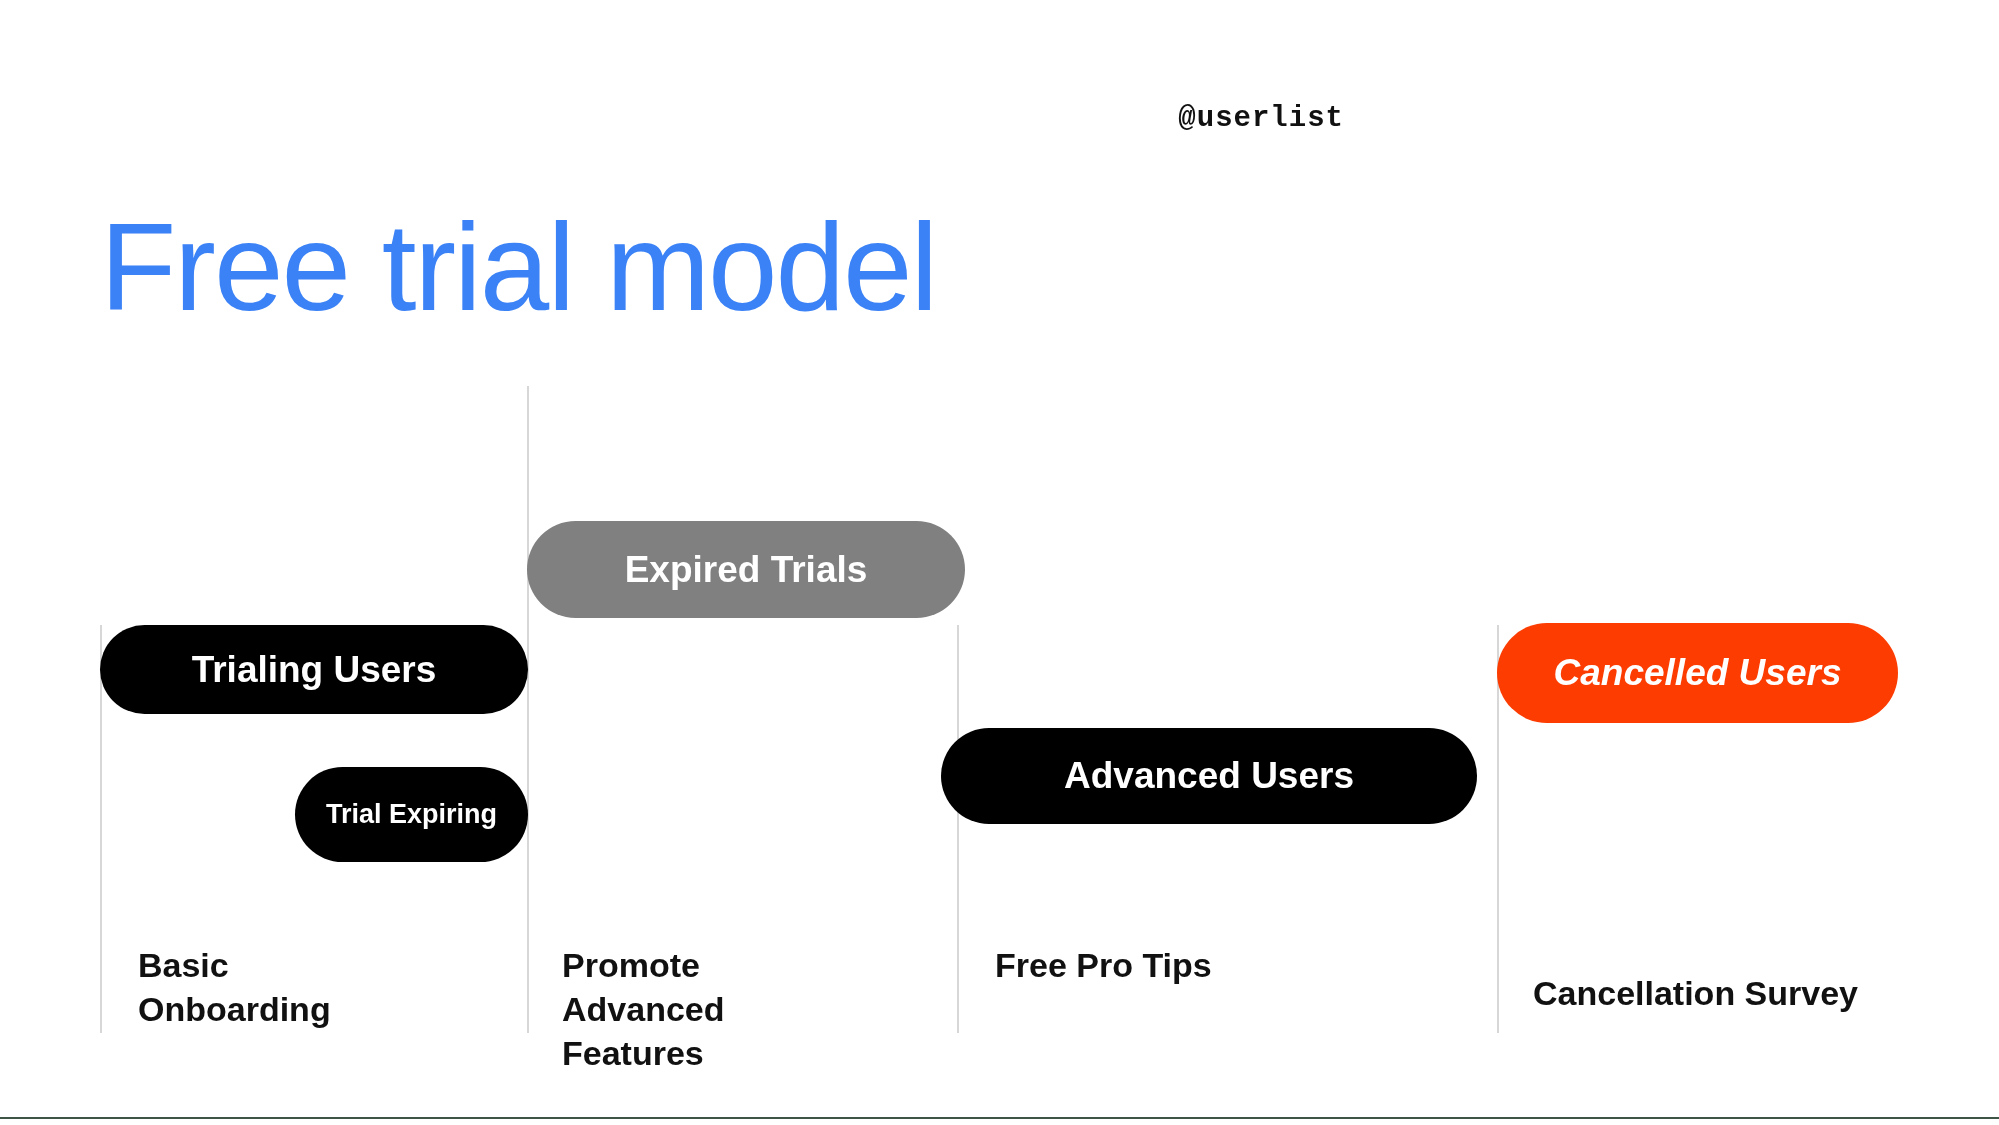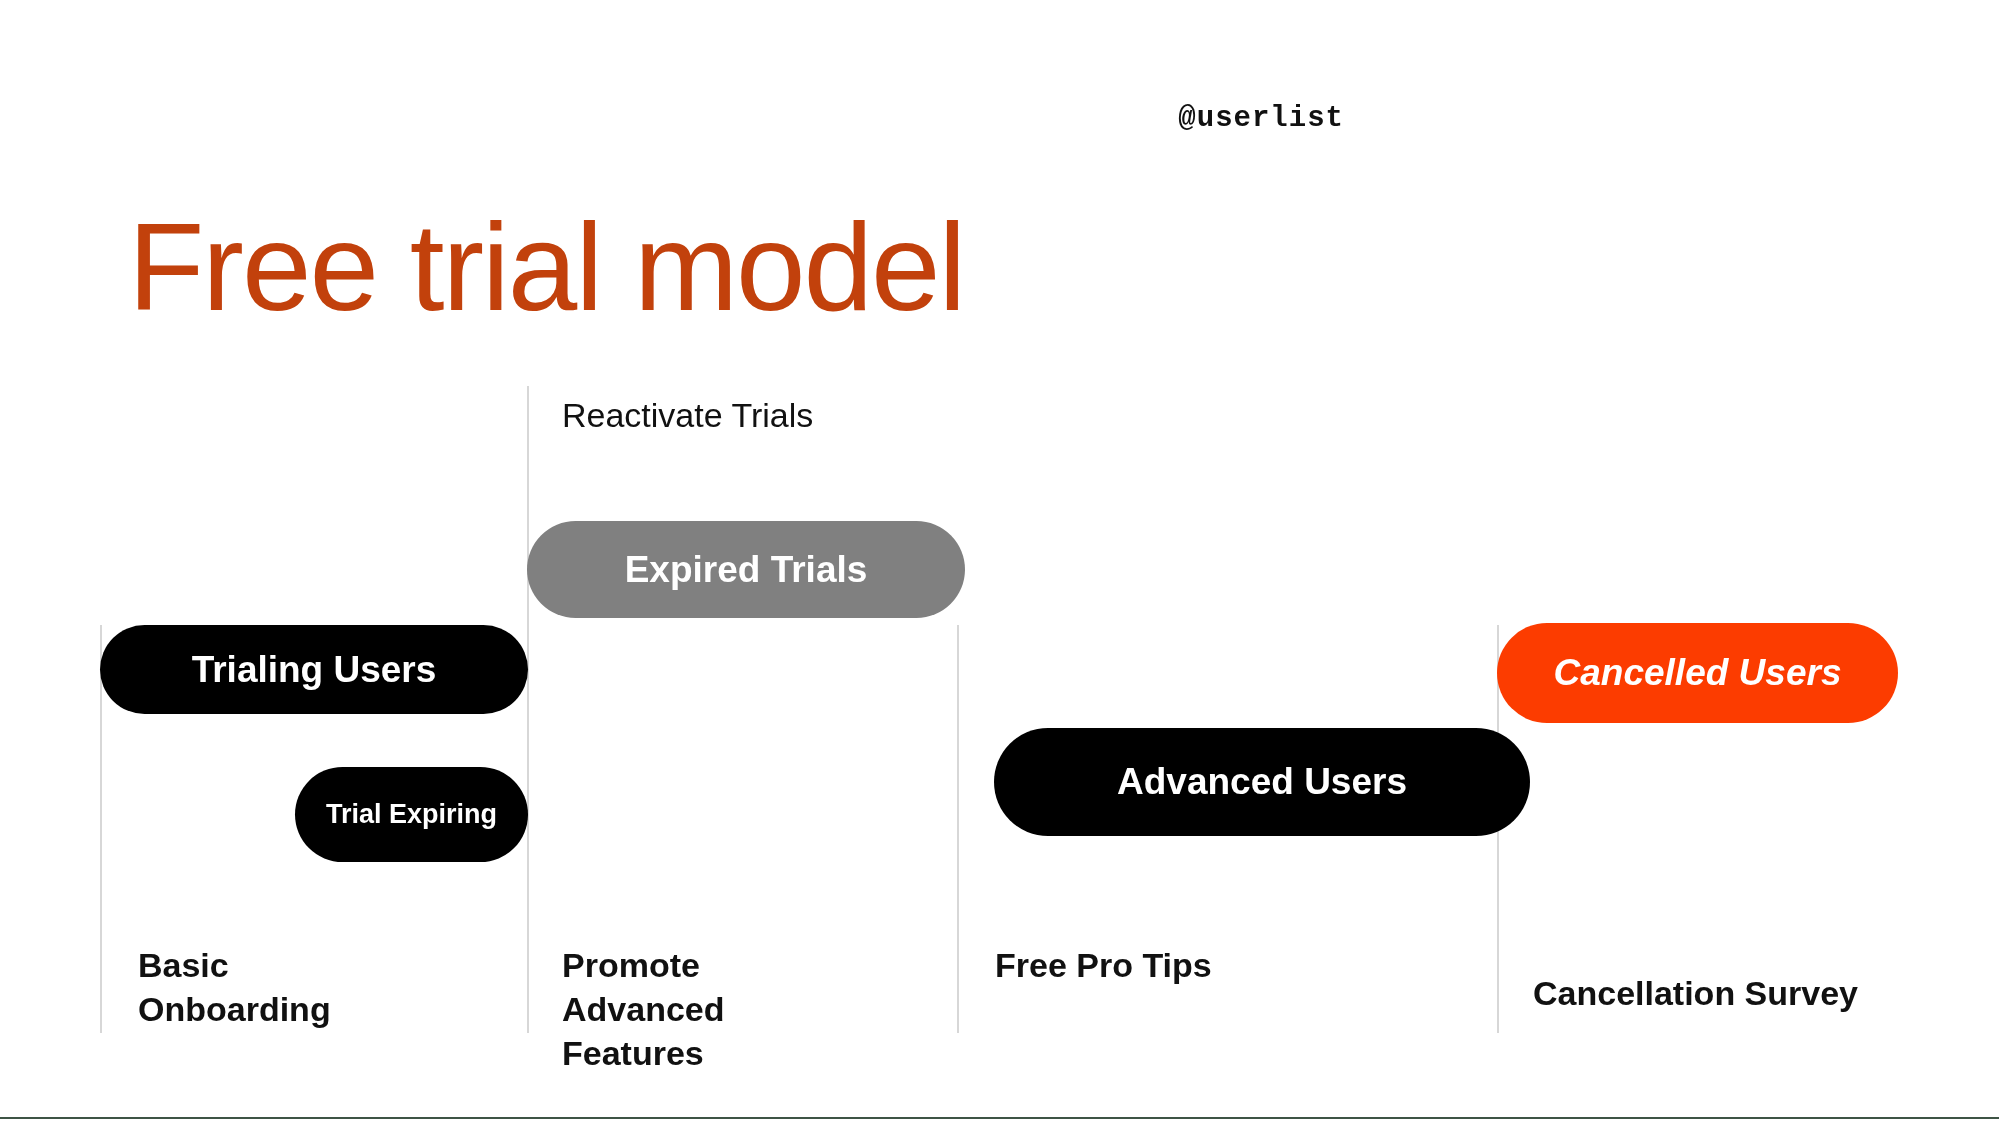--- a/index.html
+++ b/index.html
@@ -22,23 +22,22 @@
 
   
   #slide-title {
     position: absolute;
     left: 100px;
     top: 120px;
     font-size: 125px;
     line-height: 1.0;
     font-weight: 400;
     letter-spacing: -2px;
-    color: #c2410c;
+    color: #3b82f6;
     white-space: nowrap;
-    margin-left: 28px;
   }
   #brand-handle {
     position: absolute;
     right: 655px;
     top: 102px;
     font-family: "Liberation Mono", "DejaVu Sans Mono", monospace;
     font-size: 29px;
     font-weight: 700;
     letter-spacing: 1px;
     color: #111111;
@@ -111,40 +110,39 @@
 
   <div id="brand-handle">@userlist</div>
 
   <div id="lifecycle-diagram">
 
     <div class="lane-divider" style="left:100px; top:625px; height:408px;"></div>
     <div class="lane-divider" style="left:527px; top:386px; height:647px;"></div>
     <div class="lane-divider" style="left:957px; top:625px; height:408px;"></div>
     <div class="lane-divider" style="left:1497px; top:625px; height:408px;"></div>
 
-    <div class="flow-label" style="left:562px; top:394px;">Reactivate Trials</div>
 
     <div class="stage-pill gray" style="left:527px; top:521px; width:438px; height:97px; font-size:37px;">
       <span>Expired Trials</span>
     </div>
 
     <div class="stage-pill black" style="left:100px; top:625px; width:428px; height:89px; font-size:37px;text-align:right;">
       <span>Trialing Users</span>
     </div>
 
 
     <div class="stage-pill orange" style="left:1497px; top:623px; width:401px; height:100px; font-size:37px;font-style:italic;">
       <span>Cancelled Users</span>
     </div>
 
     <div class="stage-pill black" style="left:295px; top:728px; width:233px; height:95px; font-size:27px;margin-top:39px;">
       <span>Trial Expiring</span>
     </div>
 
-    <div class="stage-pill black" style="left:994px; top:728px; width:536px; height:108px; font-size:37px;">
+    <div class="stage-pill black" style="left:941px; top:728px; width:536px; height:96px; font-size:37px;">
       <span>Advanced Users</span>
     </div>
 
     <div class="lane-caption" style="left:138px; top:943px; width:240px;">Basic Onboarding</div>
 
     <div class="lane-caption" style="left:562px; top:943px; width:300px;">Promote Advanced Features</div>
 
     <div class="lane-caption" style="left:995px; top:943px; width:300px; white-space:nowrap;">Free Pro Tips</div>
 
     <div class="lane-caption" style="left:1533px; top:943px; width:420px; white-space:nowrap;margin-top:28px;">Cancellation Survey</div>

